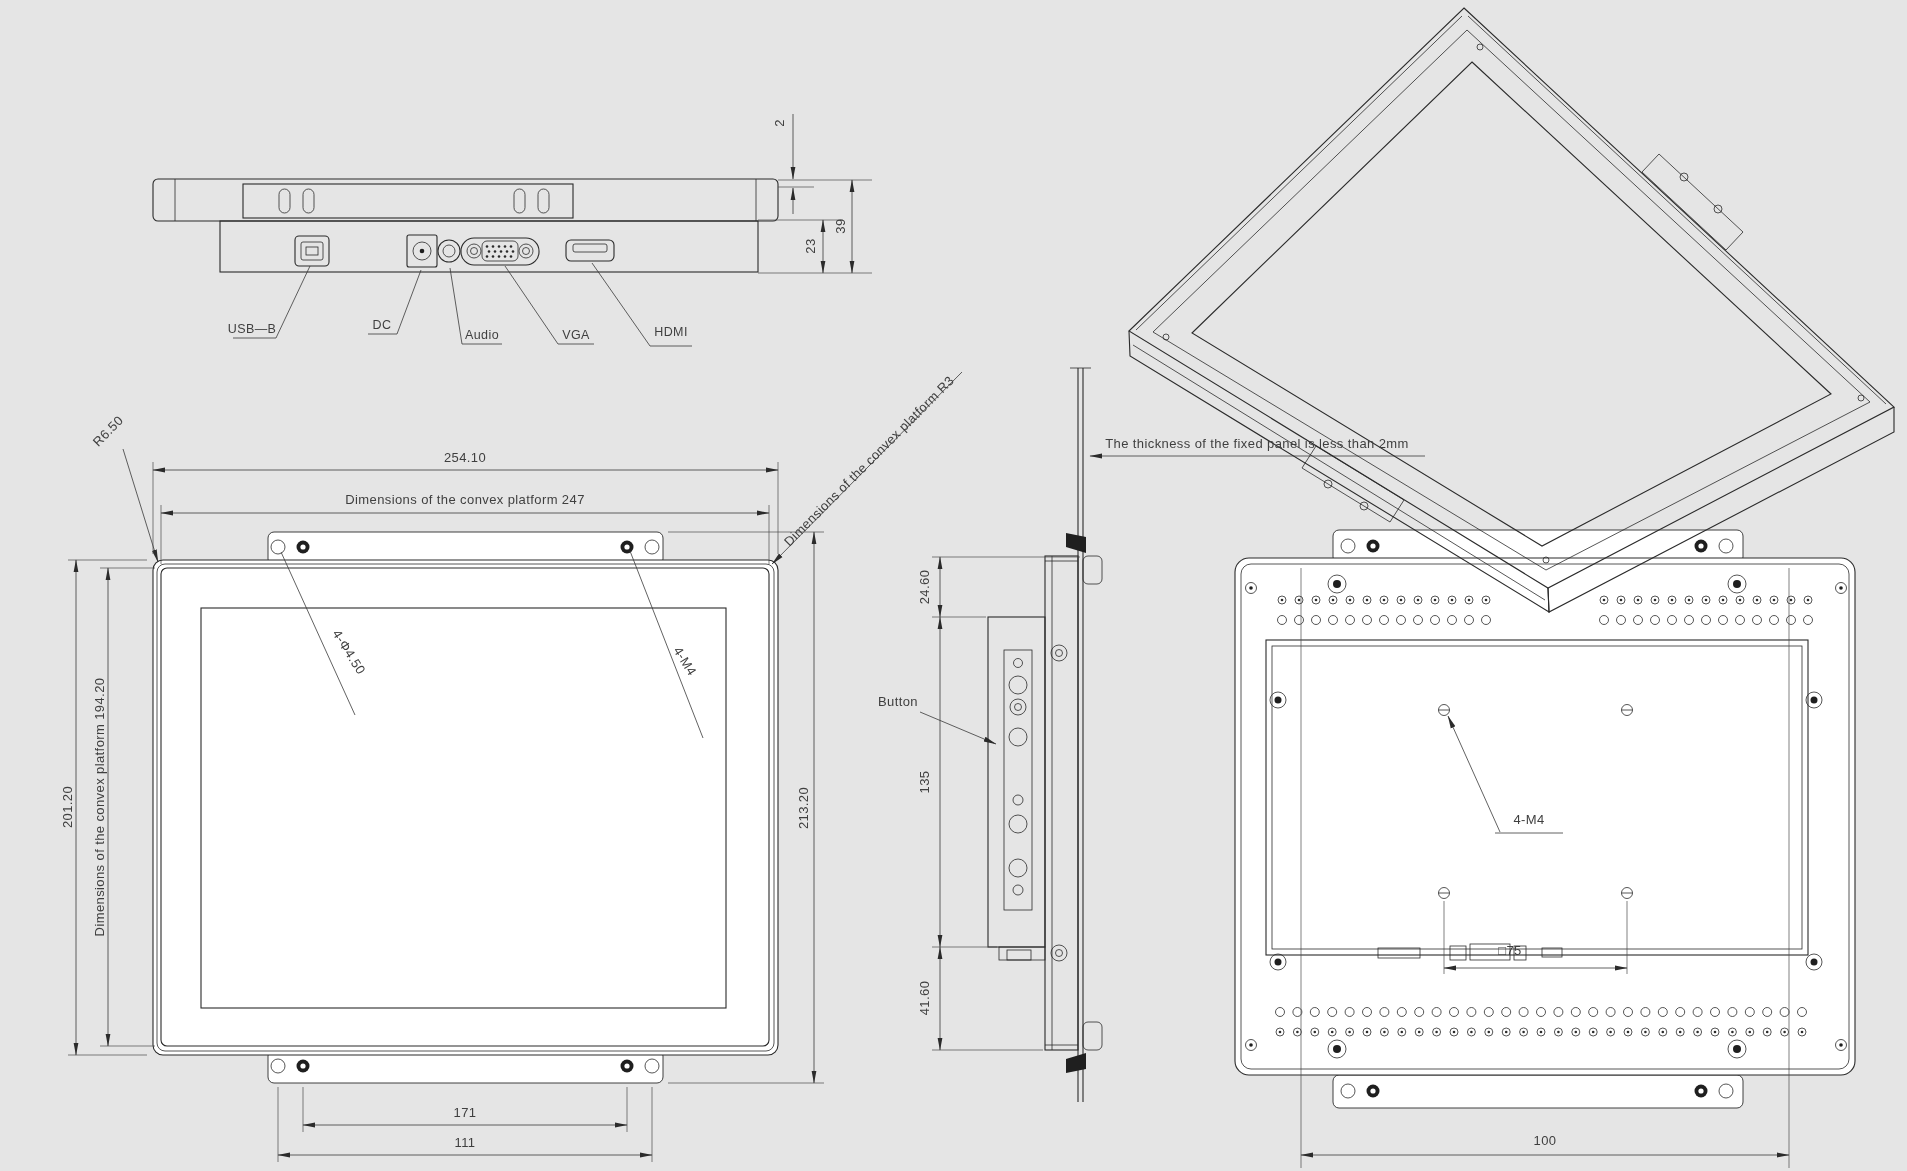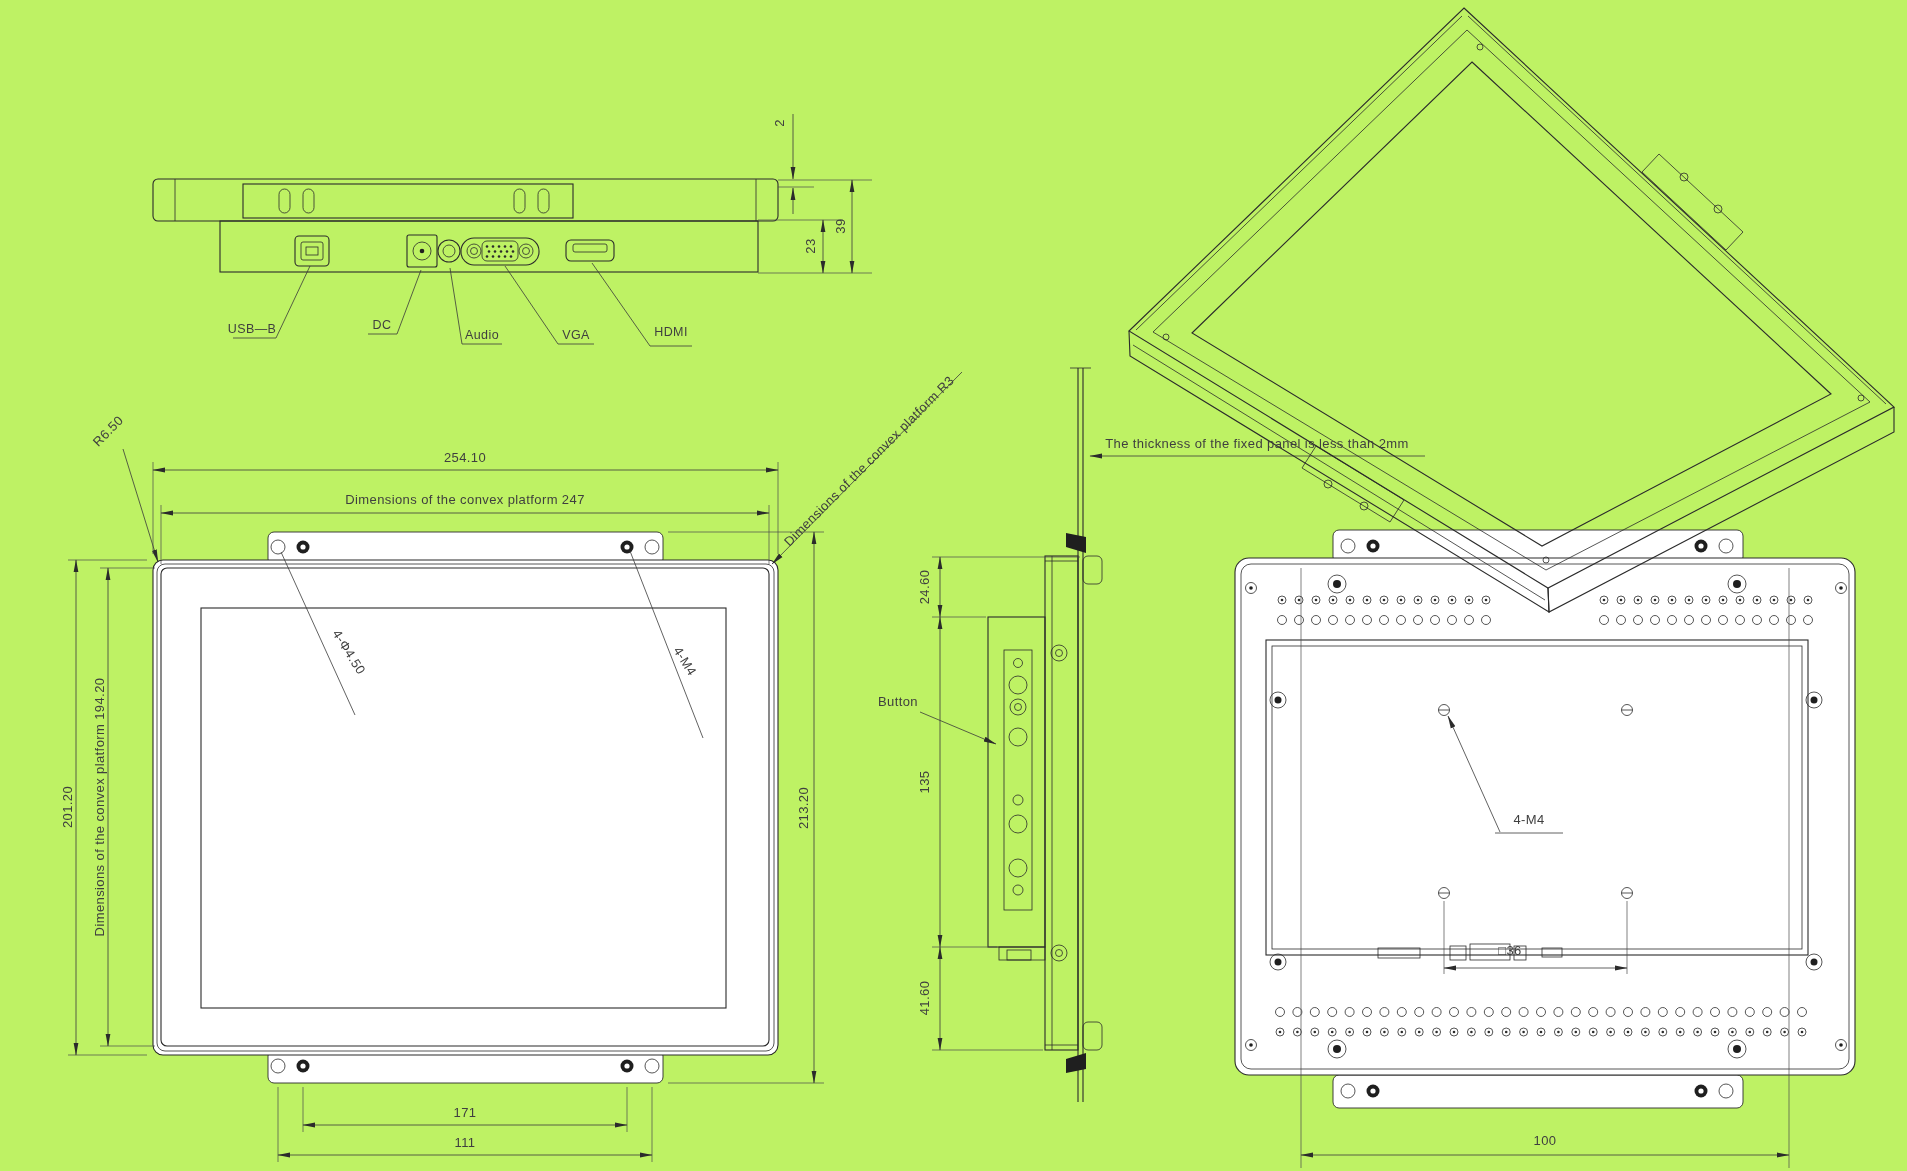--- a/index.html
+++ b/index.html
@@ -1,16 +1,16 @@
 <!DOCTYPE html>
 <html><head>
 <meta charset="utf-8">
 <style>
   html,body{margin:0;padding:0;background:#fff;}
-  .canvas{position:relative;width:1907px;height:1171px;background:#bef264;overflow:hidden;
+  .canvas{position:relative;width:1907px;height:1171px;background:#e5e5e5;overflow:hidden;
           font-family:"Liberation Sans",sans-serif;}
   .canvas svg{position:absolute;left:0;top:0;}
   svg .ln{stroke:#2b2b2b;fill:none;stroke-width:1.1;}
   svg .thin{stroke:#2b2b2b;fill:none;stroke-width:.8;}
   svg .dim{stroke:#3a3a3a;fill:none;stroke-width:.8;}
   svg .ext{stroke:#4a4a4a;fill:none;stroke-width:.7;}
   svg .dk{fill:#1f1f1f;stroke:none;}
   svg .wh{fill:#fff;stroke:#2b2b2b;stroke-width:1.1;}
   svg .whthin{fill:#fff;stroke:#2b2b2b;stroke-width:.9;}
   .lbl{position:absolute;font-size:13px;color:#3f3f3f;letter-spacing:.4px;white-space:nowrap;
@@ -524,16 +524,16 @@
 <div class="lbl r58" style="left:349px;top:652px">4-Φ4.50</div>
 <div class="lbl r58" style="left:685px;top:661px">4-M4</div>
 
 <div class="lbl" style="left:1257px;top:443px">The thickness of the fixed panel is less than 2mm</div>
 <div class="lbl" style="left:898px;top:701px">Button</div>
 <div class="lbl r90" style="left:924px;top:587px">24.60</div>
 <div class="lbl r90" style="left:924px;top:782px">135</div>
 <div class="lbl r90" style="left:924px;top:998px">41.60</div>
 
 <div class="lbl" style="left:1529px;top:819px">4-M4</div>
-<div class="lbl" style="left:1510px;top:950px">□36</div>
+<div class="lbl" style="left:1510px;top:950px">□75</div>
 <div class="lbl" style="left:1545px;top:1140px">100</div>
 
 </div>
 
 </body></html>

